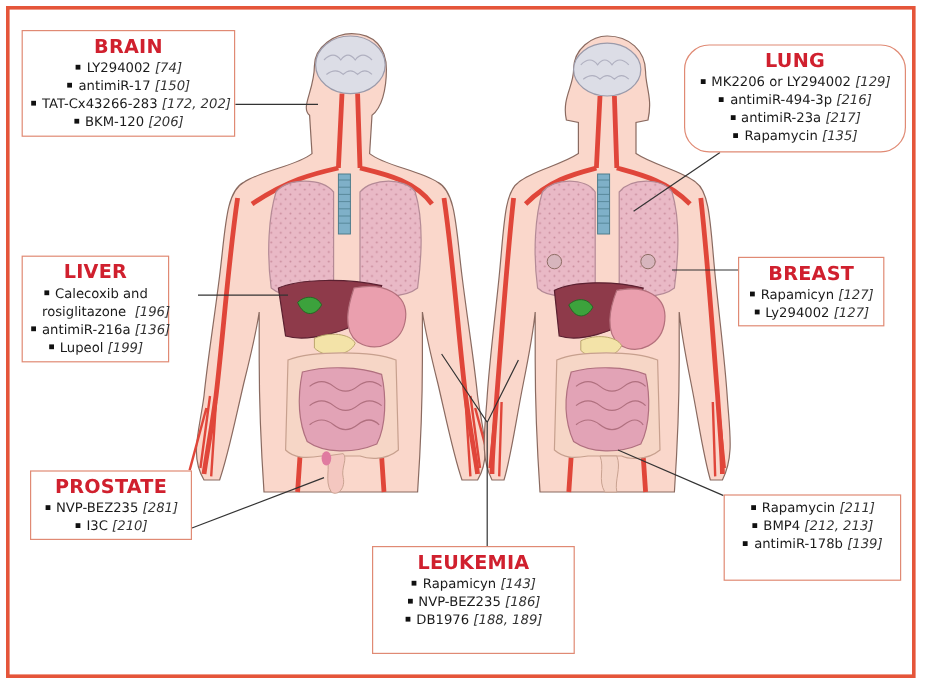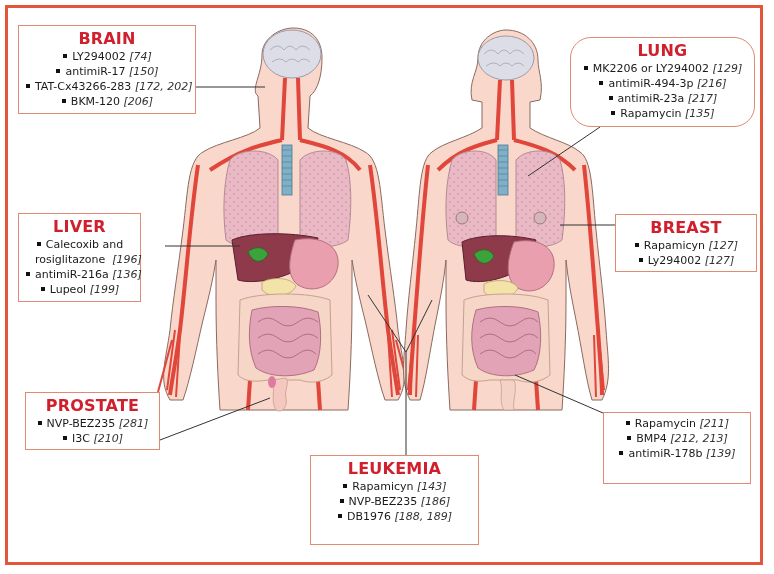--- a/index.html
+++ b/index.html
@@ -159,21 +159,21 @@
 <div class="box" style="left:570px; top:37px; width:185px; height:90px;border-radius:21px;">
   <h3>LUNG</h3>
   <ul>
     <li><span class="b"></span><span>MK2206 or LY294002</span> <span class="ref">[129]</span></li>
     <li><span class="b"></span><span>antimiR-494-3p</span> <span class="ref">[216]</span></li>
     <li><span class="b"></span><span>antimiR-23a</span> <span class="ref">[217]</span></li>
     <li><span class="b"></span><span>Rapamycin</span> <span class="ref">[135]</span></li>
   </ul>
 </div>
 
-<div class="box" style="left:615px; top:214px; width:142px; height:58px;">
+<div class="box" style="left:615px; top:214px; width:122px; height:58px;">
   <h3>BREAST</h3>
   <ul>
     <li><span class="b"></span><span>Rapamicyn</span> <span class="ref">[127]</span></li>
     <li><span class="b"></span><span>Ly294002</span> <span class="ref">[127]</span></li>
   </ul>
 </div>
 
 <div class="box" style="left:603px; top:412px; width:148px; height:72px;">
   <ul>
     <li><span class="b"></span><span>Rapamycin</span> <span class="ref">[211]</span></li>

